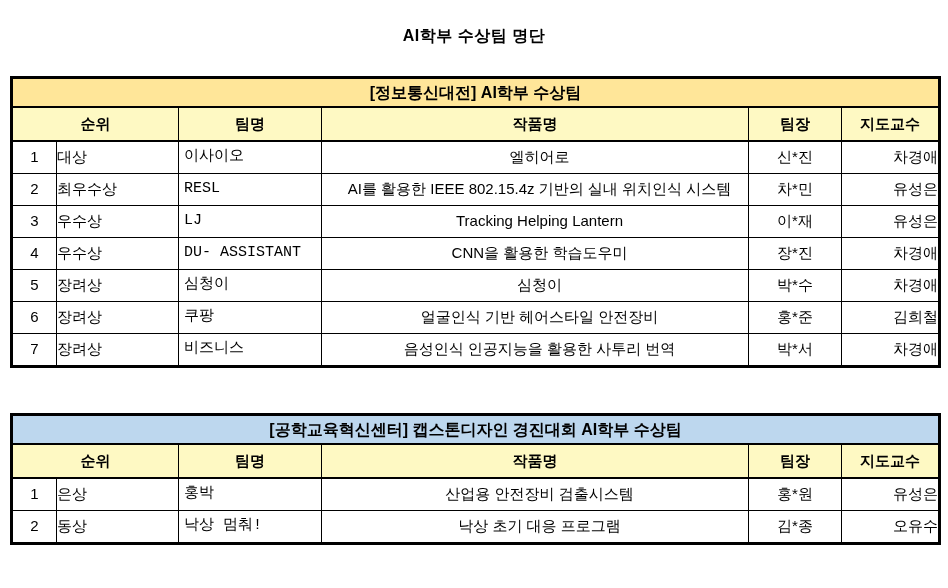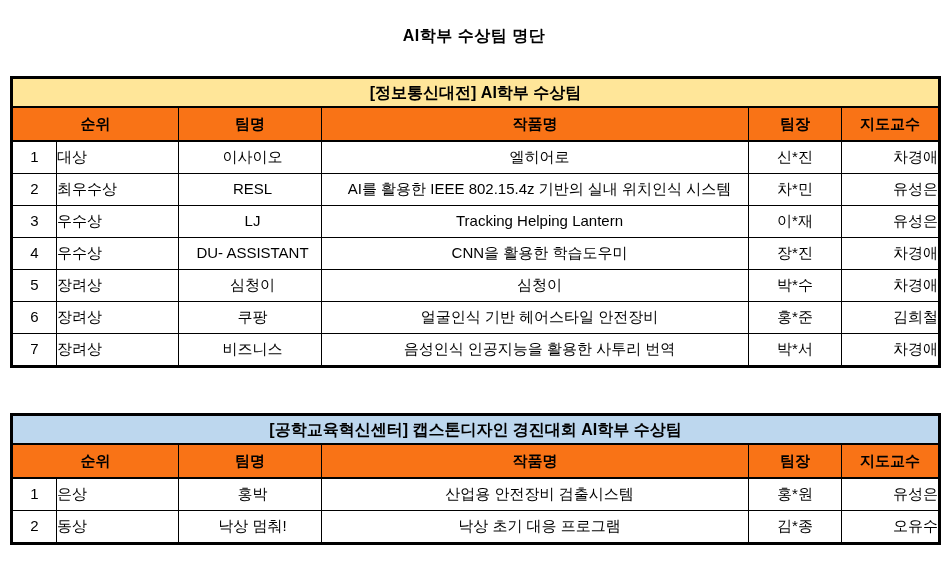--- a/index.html
+++ b/index.html
@@ -42,26 +42,26 @@
     font-weight: bold;
     font-size: 16px;
   }
   .t1 tr.band td { background: #FFE699; }
   .t2 tr.band td { background: #BDD7EE; }
   tr.head th {
     height: 32px;
     border-bottom: 2px solid #000000;
     text-align: center;
     font-weight: bold;
-    background: #f97316;
+    background: #fef9c3;
   }
   tr.data td { height: 31px; }
   .c-no   { text-align: center; }
   .c-rank { text-align: left; }
-  .c-team { text-align: center; padding-left: 5px; }
+  .c-team { text-align: left; padding-left: 5px; font-family: Liberation Mono, monospace; }
   .c-work { text-align: center; padding-left: 9px; }
   .c-lead { text-align: center; }
   .c-adv  { text-align: right; }
 </style>
 </head>
 <body>
 
 <div class="doc-title">AI학부 수상팀 명단</div>
 
 <table class="award t1">

